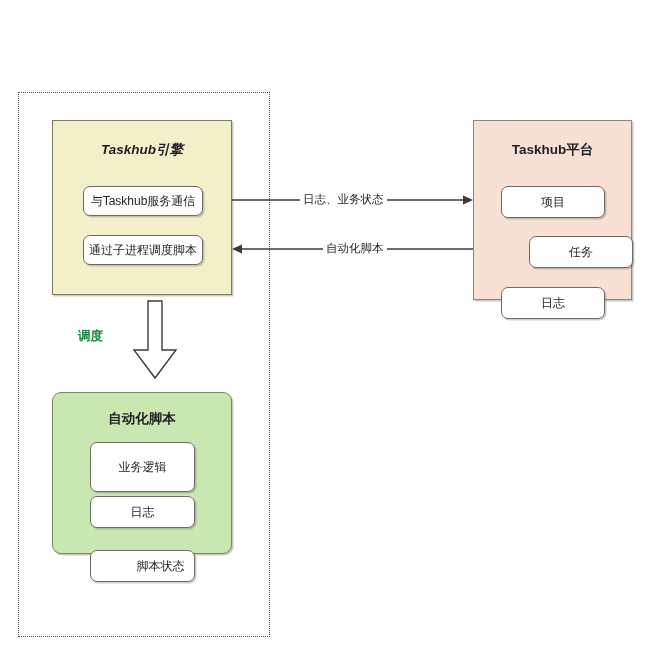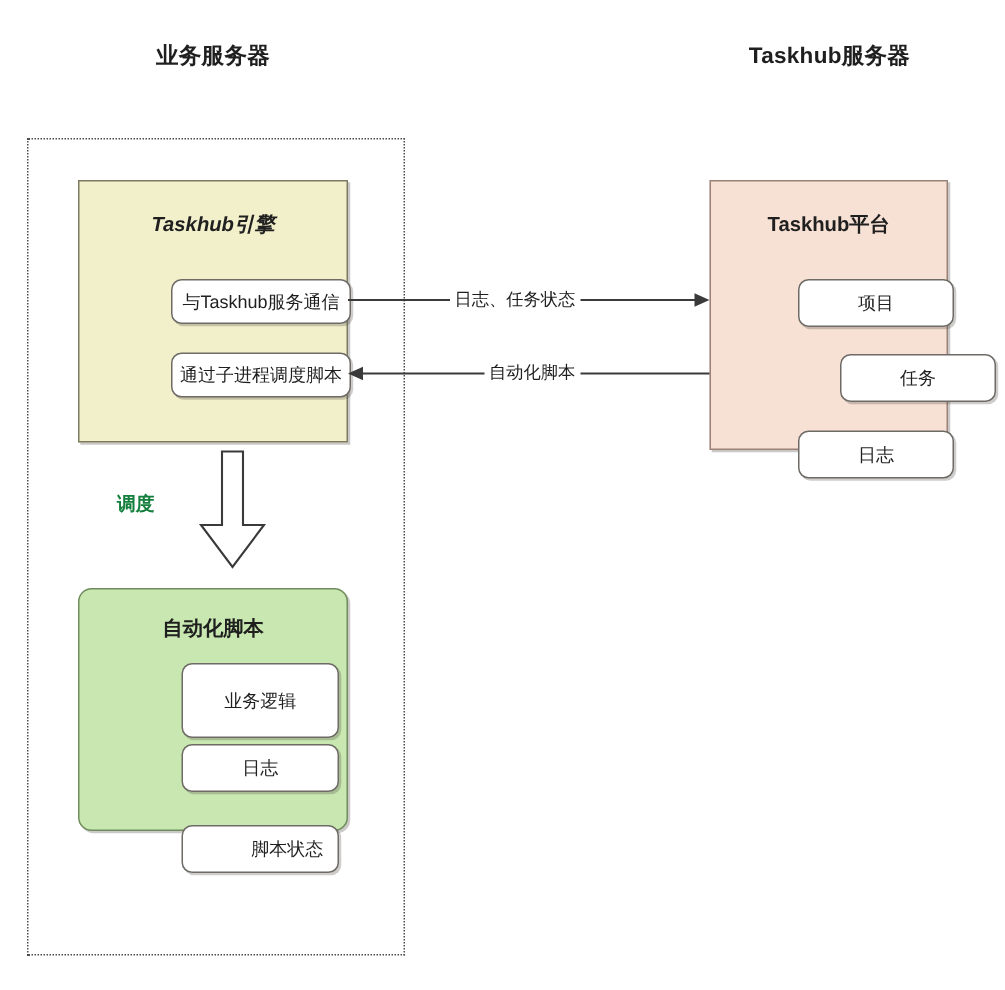--- a/index.html
+++ b/index.html
@@ -97,21 +97,20 @@
     background: #ffffff;
     border: 1.4px solid #6e6b66;
     border-radius: 7px;
     display: flex;
     align-items: center;
     justify-content: center;
     font-size: 12px;
     color: #1f1f1f;
     white-space: nowrap;
     box-shadow: 1.5px 1.5px 0 rgba(80,75,70,.28);
-    margin-left: 31px;
   }
 
   
   #item-engine-0 { left: 83px; top: 186px; width: 120px; height: 30px; }
   #item-engine-1 { left: 83px; top: 235px; width: 120px; height: 30px; }
 
   
   #item-script-0 { left: 90px; top: 442px; width: 105px; height: 50px; }
   #item-script-1 { left: 90px; top: 496px; width: 105px; height: 32px; }
   #item-script-2 { left: 90px; top: 550px; width: 105px; height: 32px; padding-left: 36px; }
@@ -171,22 +170,20 @@
     font-weight: 700;
     color: #15803d;
     white-space: nowrap;
   }
 </style>
 </head>
 <body>
 
 <div class="canvas">
 
-  <div class="heading" id="heading-business">业务服务器</div>
-  <div class="heading" id="heading-taskhub">Taskhub服务器</div>
 
   <div class="dotted-region"></div>
 
   <div class="group-box" id="box-engine">
     <div class="group-title">Taskhub引擎</div>
   </div>
   <div class="item-box" id="item-engine-0">与Taskhub服务通信</div>
   <div class="item-box" id="item-engine-1">通过子进程调度脚本</div>
 
   <div class="group-box" id="box-script">
@@ -209,21 +206,21 @@
       <line class="conn-line" x1="232" y1="200" x2="466" y2="200"></line>
       <polygon class="conn-head" points="473,200 463,195.5 463,204.5"></polygon>
     </g>
 
     <g>
       <line class="conn-line" x1="473" y1="249" x2="239" y2="249"></line>
       <polygon class="conn-head" points="232,249 242,244.5 242,253.5"></polygon>
     </g>
   </svg>
 
-  <div class="conn-label" id="label-logs">日志、任务状态</div>
+  <div class="conn-label" id="label-logs">日志、业务状态</div>
   <div class="conn-label" id="label-state">自动化脚本</div>
 
   <svg class="block-arrow" viewBox="0 0 48 80">
     <polygon points="17,1 31,1 31,50 45,50 24,78 3,50 17,50"></polygon>
   </svg>
   <div id="label-dispatch">调度</div>
 
 </div>
 
 </body></html>

